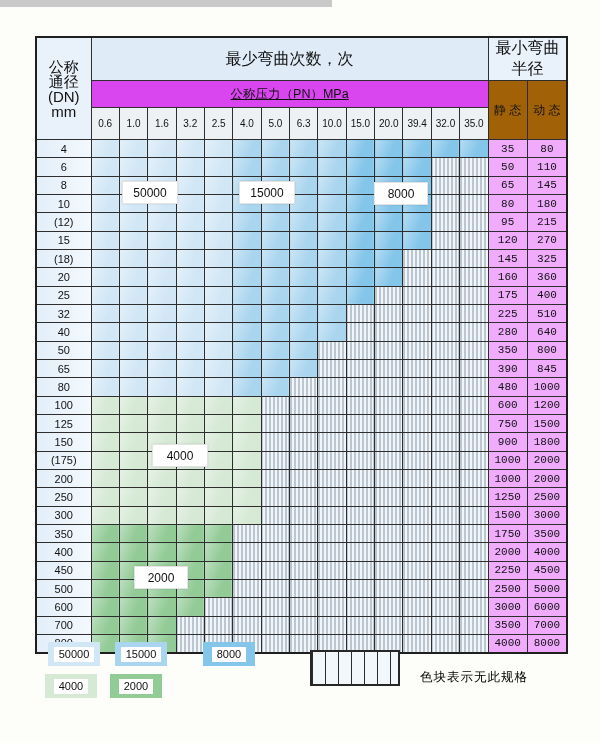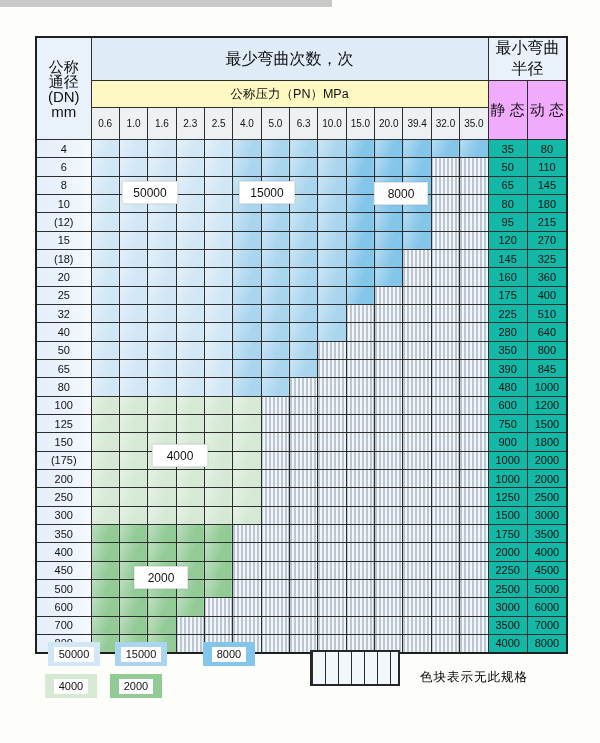--- a/index.html
+++ b/index.html
@@ -10,26 +10,26 @@
          font-size:18px;font-weight:bold;letter-spacing:2.5px;color:#0a0a0a;}
 
   table.spec{position:absolute;left:35px;top:36px;width:531px;border-collapse:collapse;
              table-layout:fixed;border:2px solid #1f1f1f;}
   table.spec th,table.spec td{border:1px solid #2e2e2e;padding:0;text-align:center;
              overflow:hidden;box-sizing:border-box;font-weight:normal;}
   tr.hrow1{height:27px;} tr.hrow2{height:27px;} tr.hrow3{height:32px;}
   tbody tr{height:18.34px;}
   .h-dn{background:#e9f1fa;font-size:15px;line-height:15px;margin-top:44px;}
   .h-cycles{background:#dfecf8;font-size:16px;}
-  .h-pressure{background:#fef9c3;font-size:12.5px;}
+  .h-pressure{background:#d946ef;font-size:12.5px;text-decoration:underline;}
   .h-pnum{background:#eef1f3;font-size:10px;}
   .h-radius{background:#e9f1fa;font-size:16px;}
-  .h-sd{background:#f0abfc;font-size:15px;}
+  .h-sd{background:#a16207;font-size:12px;}
   th.dn{background:linear-gradient(90deg,#e3eef9,#f3f9fd);font-size:11px;}
-  td.val{background:#14b8a6;font-size:11px;}
+  td.val{background:#f0abfc;font-size:11px;font-family:Liberation Mono, monospace;}
   td.b1,td.b2,td.b3,td.g1,td.g2{background-image:linear-gradient(115deg,rgba(255,255,255,.40),rgba(255,255,255,0) 60%);}
   td.b1{background-color:var(--cycles-50000,#d2e7f6);}
   td.b2{background-color:var(--cycles-15000,#aad5ef);}
   td.b3{background-color:var(--cycles-8000,#84c5ea);}
   td.g1{background-color:var(--cycles-4000,#d5e9d4);}
   td.g2{background-color:var(--cycles-2000,#93cb97);}
   td.hatch{background-color:var(--no-spec-bg,#f1f6fc);
            background-image:repeating-linear-gradient(90deg,#8795a1 0 1px,transparent 1px 4px);}
 
   .ovl{position:absolute;background:#ffffff;border:1px solid #e3e3e3;font-size:12px;
@@ -72,21 +72,21 @@
       </tr>
       <tr class="hrow2">
         <th class="h-pressure" colspan="14">公称压力（PN）MPa</th>
         <th class="h-sd" rowspan="2">静 态</th>
         <th class="h-sd" rowspan="2">动 态</th>
       </tr>
       <tr class="hrow3" id="pressure-row">
           <th class="h-pnum">0.6</th>
           <th class="h-pnum">1.0</th>
           <th class="h-pnum">1.6</th>
-          <th class="h-pnum">2.3</th>
+          <th class="h-pnum">3.2</th>
           <th class="h-pnum">2.5</th>
           <th class="h-pnum">4.0</th>
           <th class="h-pnum">5.0</th>
           <th class="h-pnum">6.3</th>
           <th class="h-pnum">10.0</th>
           <th class="h-pnum">15.0</th>
           <th class="h-pnum">20.0</th>
           <th class="h-pnum">39.4</th>
           <th class="h-pnum">32.0</th>
           <th class="h-pnum">35.0</th>

